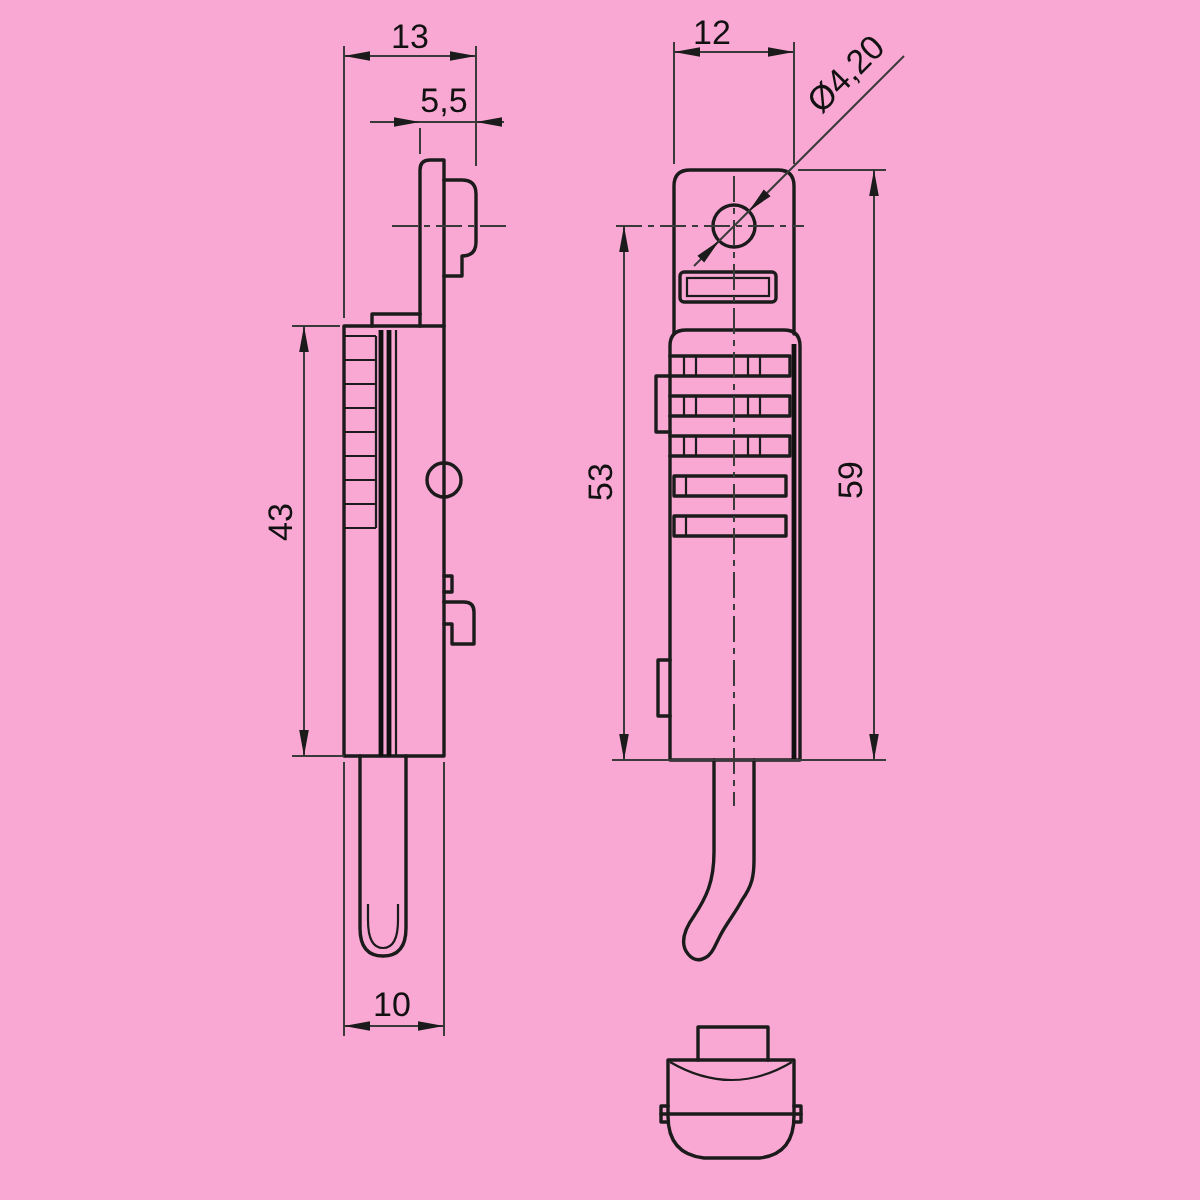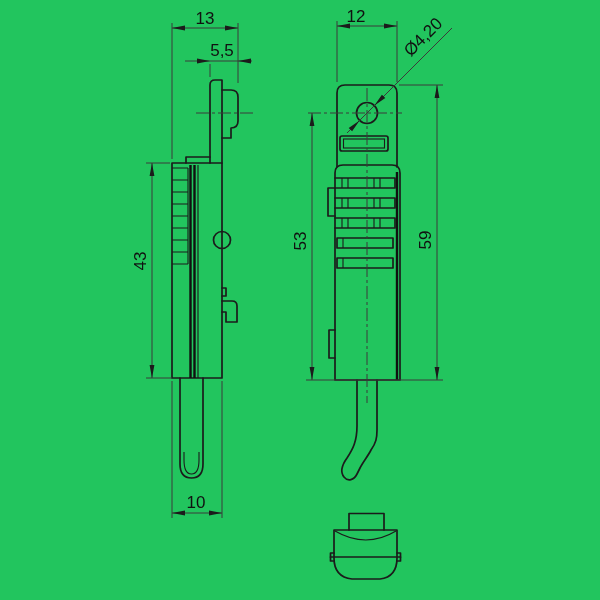--- a/index.html
+++ b/index.html
@@ -1,16 +1,16 @@
 <!DOCTYPE html>
 <html><head>
 <meta charset="utf-8">
 <style>
   html,body{margin:0;padding:0;background:#ffffff;}
-  .canvas{position:relative;width:600px;height:600px;background:#22c55e;overflow:hidden;}
+  .canvas{position:relative;width:600px;height:600px;background:#f9a8d4;overflow:hidden;}
   svg{display:block;}
   .ol{fill:none;stroke:#1b1b1b;stroke-width:1.7;stroke-linejoin:round;stroke-linecap:round;}
   .thin2{fill:none;stroke:#1b1b1b;stroke-width:1.1;}
   .thickline{fill:none;stroke:#101010;stroke-width:2.4;}
   .dim{fill:none;stroke:#3a3a3a;stroke-width:1;}
   .cl{fill:none;stroke:#3a3a3a;stroke-width:1;stroke-dasharray:13 3 3 3;}
   .arrow{fill:#1b1b1b;stroke:none;}
   text{font-family:"Liberation Sans",sans-serif;font-size:17px;fill:#111111;}
 </style>
 </head>

